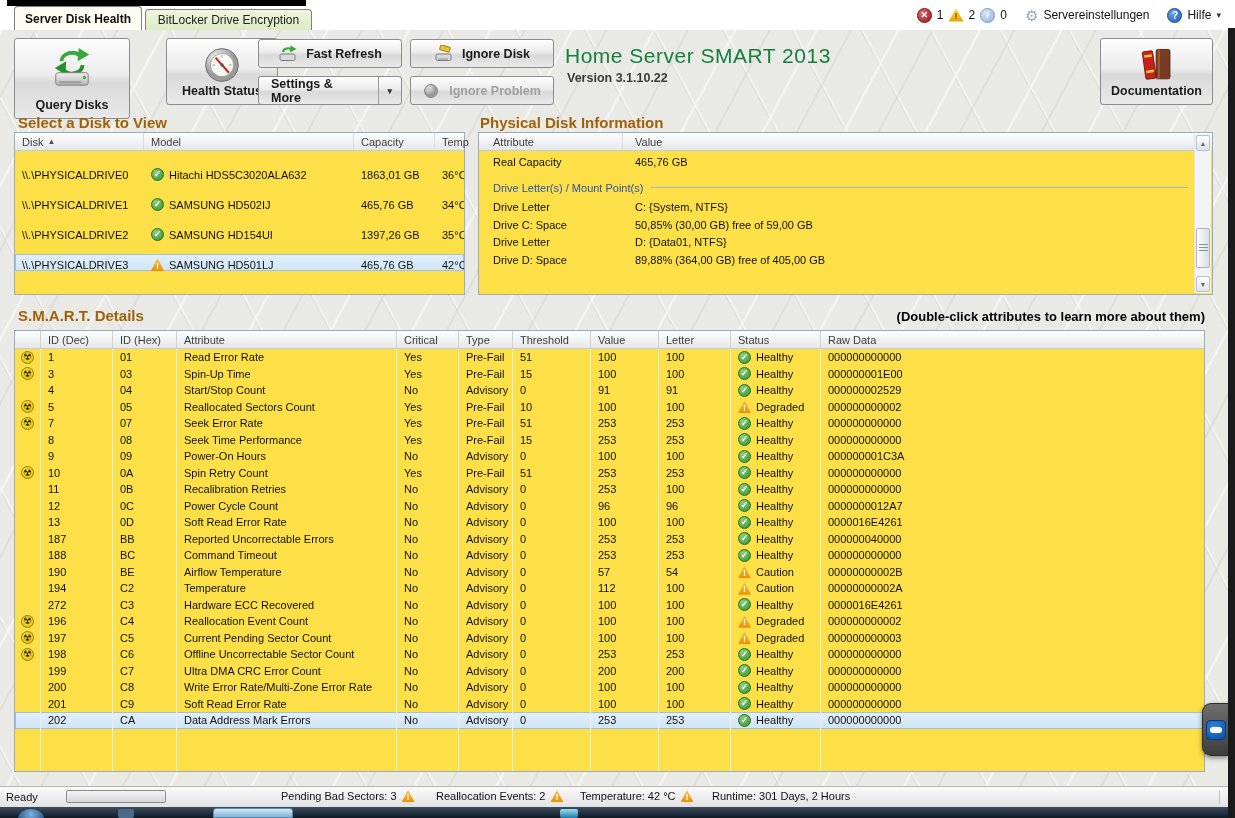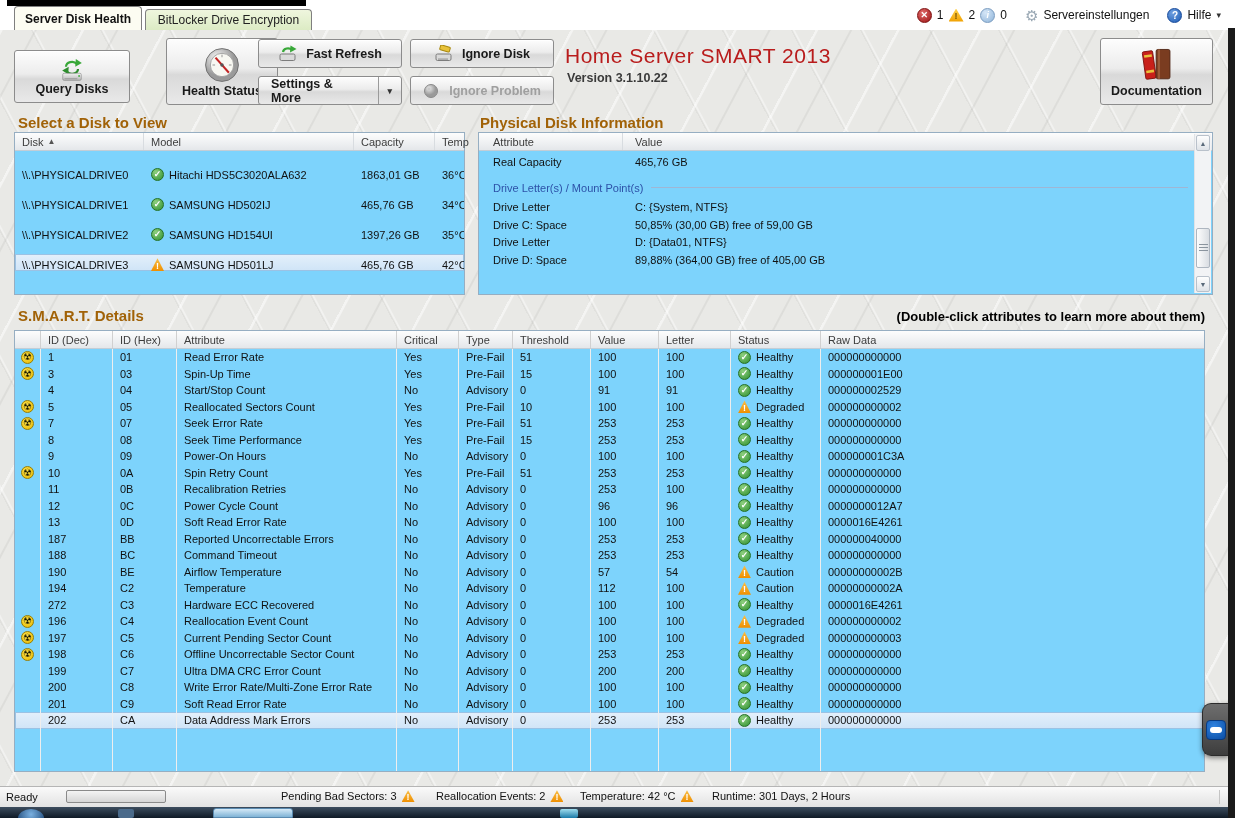--- a/index.html
+++ b/index.html
@@ -41,29 +41,29 @@
   .caret::after{content:"\25BE";}
 
   
   .btn{position:absolute;border:1px solid #8c8c8c;border-radius:3px;box-sizing:border-box;cursor:pointer;
        background:linear-gradient(#fdfdfd,#ececec 45%,#d9d9d9 55%,#e9e9e9);box-shadow:inset 0 1px 0 #fff;
        display:flex;align-items:center;justify-content:center;font-weight:bold;font-size:12.5px;color:#1a1a1a;}
   .btn.big{flex-direction:column;justify-content:space-between;padding:7px 4px 6px;}
   .btn.small{gap:8px;}
   .btn.disabled{color:#9f9f9f;}
   .split-arrow{border-left:1px solid #9a9a9a;align-self:stretch;width:24px;margin-left:10px;display:flex;align-items:center;justify-content:center;}
-  .app-title{position:absolute;left:565px;top:44px;font-size:21px;color:#b91c1c;letter-spacing:.5px;}
+  .app-title{position:absolute;left:565px;top:44px;font-size:21px;color:#15803d;letter-spacing:.5px;}
   .app-version{position:absolute;left:567px;top:71px;font-size:12.5px;font-weight:bold;color:#3a3a3a;}
 
   
   .h1{position:absolute;font-size:15px;font-weight:bold;color:#a16207;}
   .hint{position:absolute;right:30px;top:309px;font-size:13px;font-weight:bold;color:#000;}
 
   
-  .panel{position:absolute;background:#7dd3fc;border:1px solid #96aec2;box-sizing:border-box;display:flex;flex-direction:column;font-size:11px;}
+  .panel{position:absolute;background:#fde047;border:1px solid #96aec2;box-sizing:border-box;display:flex;flex-direction:column;font-size:11px;}
   .thead{display:flex;height:18px;flex:0 0 18px;background:linear-gradient(#fdfdfd,#eef0f2 60%,#e4e7ea);
          border-bottom:1px solid #c3cdd6;color:#3c3c3c;box-sizing:border-box;}
   .th{display:flex;align-items:center;padding-left:7px;border-right:1px solid #d8dce0;box-sizing:border-box;gap:4px;}
   .sortup{font-size:8px;color:#555;}
   .sortup::after{content:"\25B2";}
   .trow{display:flex;height:17px;flex:0 0 17px;align-items:flex-end;box-sizing:border-box;margin-top:13px;}
   .trow.selected,.srow.selected{background:linear-gradient(#e4f0fb,#cfe4f7);box-shadow:inset 0 0 0 1px #9bc2e4;}
   .td{display:flex;align-items:center;gap:5px;padding-left:7px;box-sizing:border-box;overflow:hidden;white-space:nowrap;}
 
   
@@ -168,21 +168,21 @@
 
   <div class="texzone"></div>
 
   <div class="tab active">
     <span>Server Disk Health</span>
   </div>
   <div class="tab inactive">
     <span>BitLocker Drive Encryption</span>
   </div>
 
-  <div class="btn big" style="left:14px;top:50px;width:116px;height:53px;">
+  <div class="btn big" style="left:14px;top:38px;width:116px;height:81px;">
     <svg width="46" height="42" viewBox="0 0 46 44">
       <defs>
           <linearGradient id="gm" x1="0" y1="0" x2="0" y2="1">
             <stop offset="0" stop-color="#f2f2f2"></stop>
             <stop offset="1" stop-color="#b5b5b5"></stop>
           </linearGradient>
         </defs>
       <path d="M12 16 A11 9 0 0 1 32 11" fill="none" stroke="#38a838" stroke-width="4"></path>
       <polygon points="30,2 41,9 29,16" fill="#38a838"></polygon>
       <path d="M34 20 A11 9 0 0 1 14 25" fill="none" stroke="#2e8e2e" stroke-width="4"></path>

